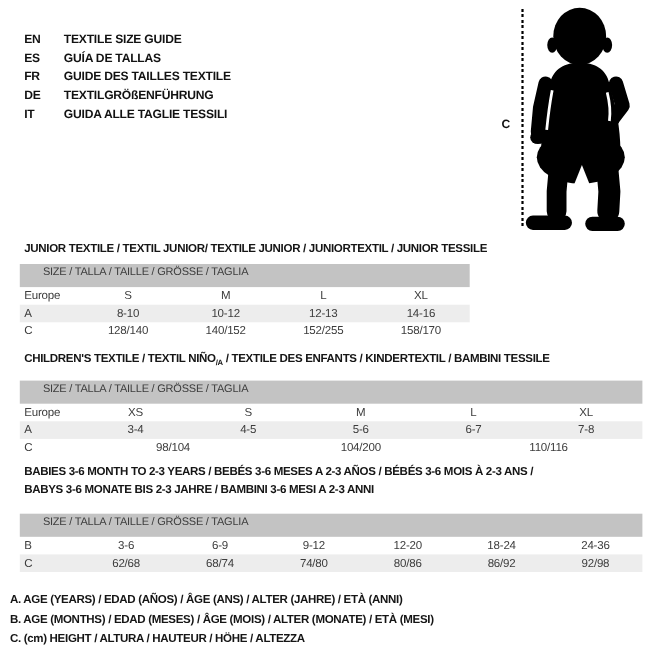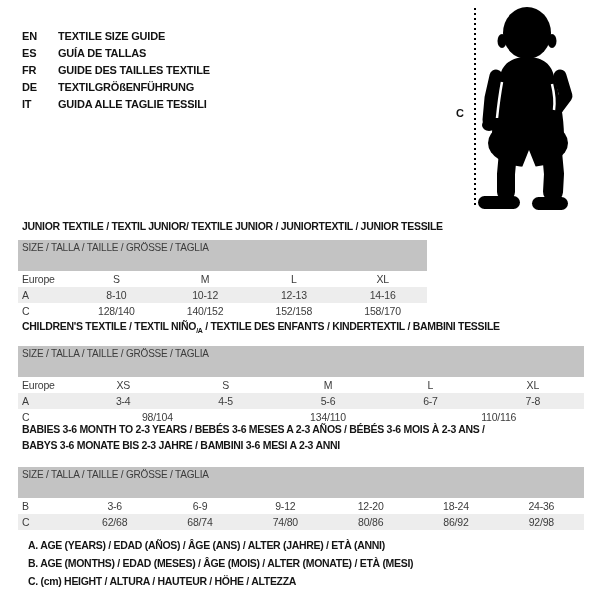--- a/index.html
+++ b/index.html
@@ -21,29 +21,29 @@
   .baby-svg{position:absolute;left:476px;top:2px;width:104px;height:208px;}
   
   .sec-title{
     position:absolute;left:22px;font-size:10.5px;font-weight:bold;
     letter-spacing:-0.3px;color:#151515;line-height:16px;white-space:nowrap;
   }
   .sub{font-size:7px;vertical-align:sub;}
   
   .size-table{position:absolute;left:18px;}
   .bar{
-    height:31px;line-height:15px;background:#c3c3c3;
-    font-size:10px;color:#3c3c3c;padding-left:4px;letter-spacing:-0.2px;
+    height:21px;line-height:15px;background:#c3c3c3;
+    font-size:10px;color:#3c3c3c;padding-left:21px;letter-spacing:-0.2px;
   }
   .trow{display:flex;height:16px;line-height:16px;font-size:10.5px;color:#3c3c3c;letter-spacing:-0.2px;}
   .trow.shaded{background:#ededed;}
   .lbl{flex:0 0 50px;padding-left:4px;}
   .cell{flex:1;text-align:center;}
   
-  .footnotes{position:absolute;left:28px;top:536px;}
+  .footnotes{position:absolute;left:9px;top:536px;}
   .fn{font-size:10.5px;font-weight:bold;letter-spacing:-0.3px;line-height:18px;color:#151515;white-space:nowrap;}
 </style>
 </head>
 <body>
 
 <div class="lang-block">
   <div class="lang-row">
     <span class="lang-code">EN</span>
     <span>TEXTILE SIZE GUIDE</span>
   </div>
@@ -104,21 +104,21 @@
     <span class="lbl">A</span>
     <span class="cell">8-10</span>
     <span class="cell">10-12</span>
     <span class="cell">12-13</span>
     <span class="cell">14-16</span>
   </div>
   <div class="trow">
     <span class="lbl">C</span>
     <span class="cell">128/140</span>
     <span class="cell">140/152</span>
-    <span class="cell">152/158</span>
+    <span class="cell">152/255</span>
     <span class="cell">158/170</span>
   </div>
 </div>
 
 <div class="sec-title" style="top:318px"><span>CHILDREN'S TEXTILE / TEXTIL NIÑO</span><span class="sub">/A</span><span> / TEXTILE DES ENFANTS / KINDERTEXTIL / BAMBINI TESSILE</span></div>
 <div class="size-table" style="top:346px;width:566px">
   <div class="bar">SIZE / TALLA / TAILLE / GRÖSSE / TAGLIA</div>
   <div class="trow">
     <span class="lbl">Europe</span>
     <span class="cell">XS</span>
@@ -131,21 +131,21 @@
     <span class="lbl">A</span>
     <span class="cell">3-4</span>
     <span class="cell">4-5</span>
     <span class="cell">5-6</span>
     <span class="cell">6-7</span>
     <span class="cell">7-8</span>
   </div>
   <div class="trow">
     <span class="lbl">C</span>
     <span class="cell">98/104</span>
-    <span class="cell">134/110</span>
+    <span class="cell">104/200</span>
     <span class="cell">110/116</span>
   </div>
 </div>
 
 <div class="sec-title" style="top:421px">
   <div>BABIES 3-6 MONTH TO 2-3 YEARS / BEBÉS 3-6 MESES A 2-3 AÑOS / BÉBÉS 3-6 MOIS À 2-3 ANS /</div>
   <div>BABYS 3-6 MONATE BIS 2-3 JAHRE / BAMBINI 3-6 MESI A 2-3 ANNI</div>
 </div>
 <div class="size-table" style="top:467px;width:566px">
   <div class="bar">SIZE / TALLA / TAILLE / GRÖSSE / TAGLIA</div>

